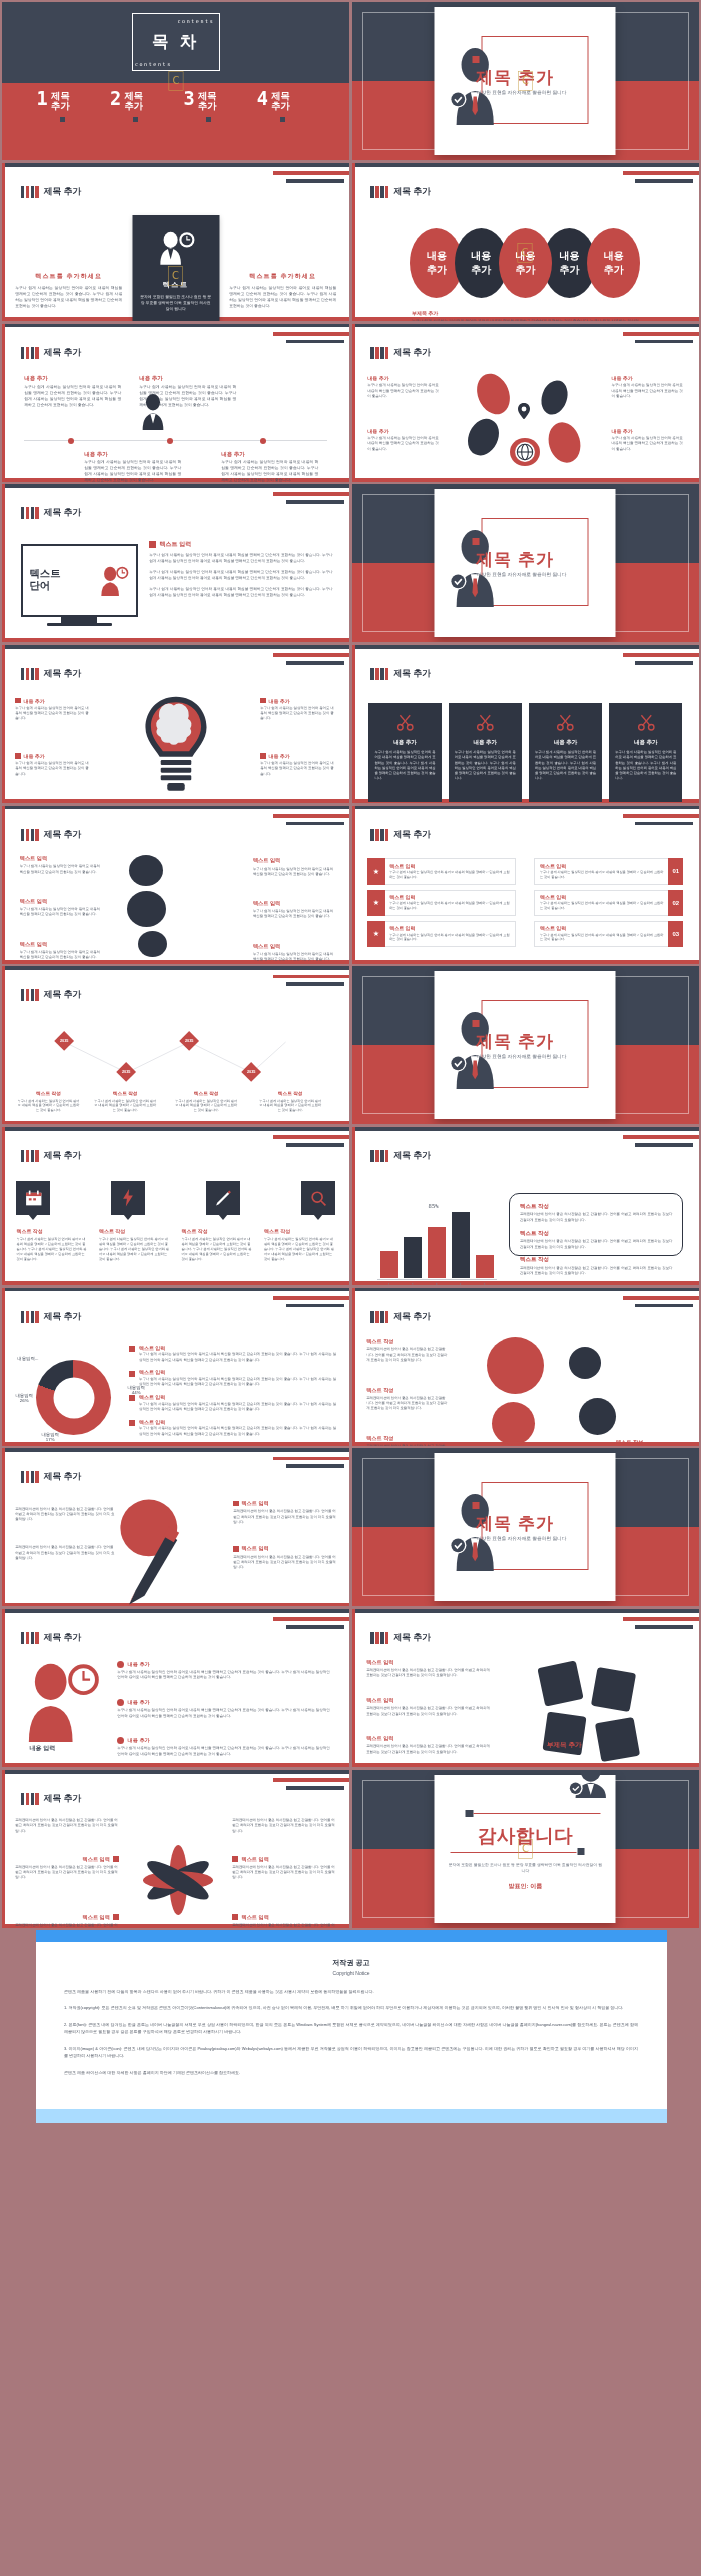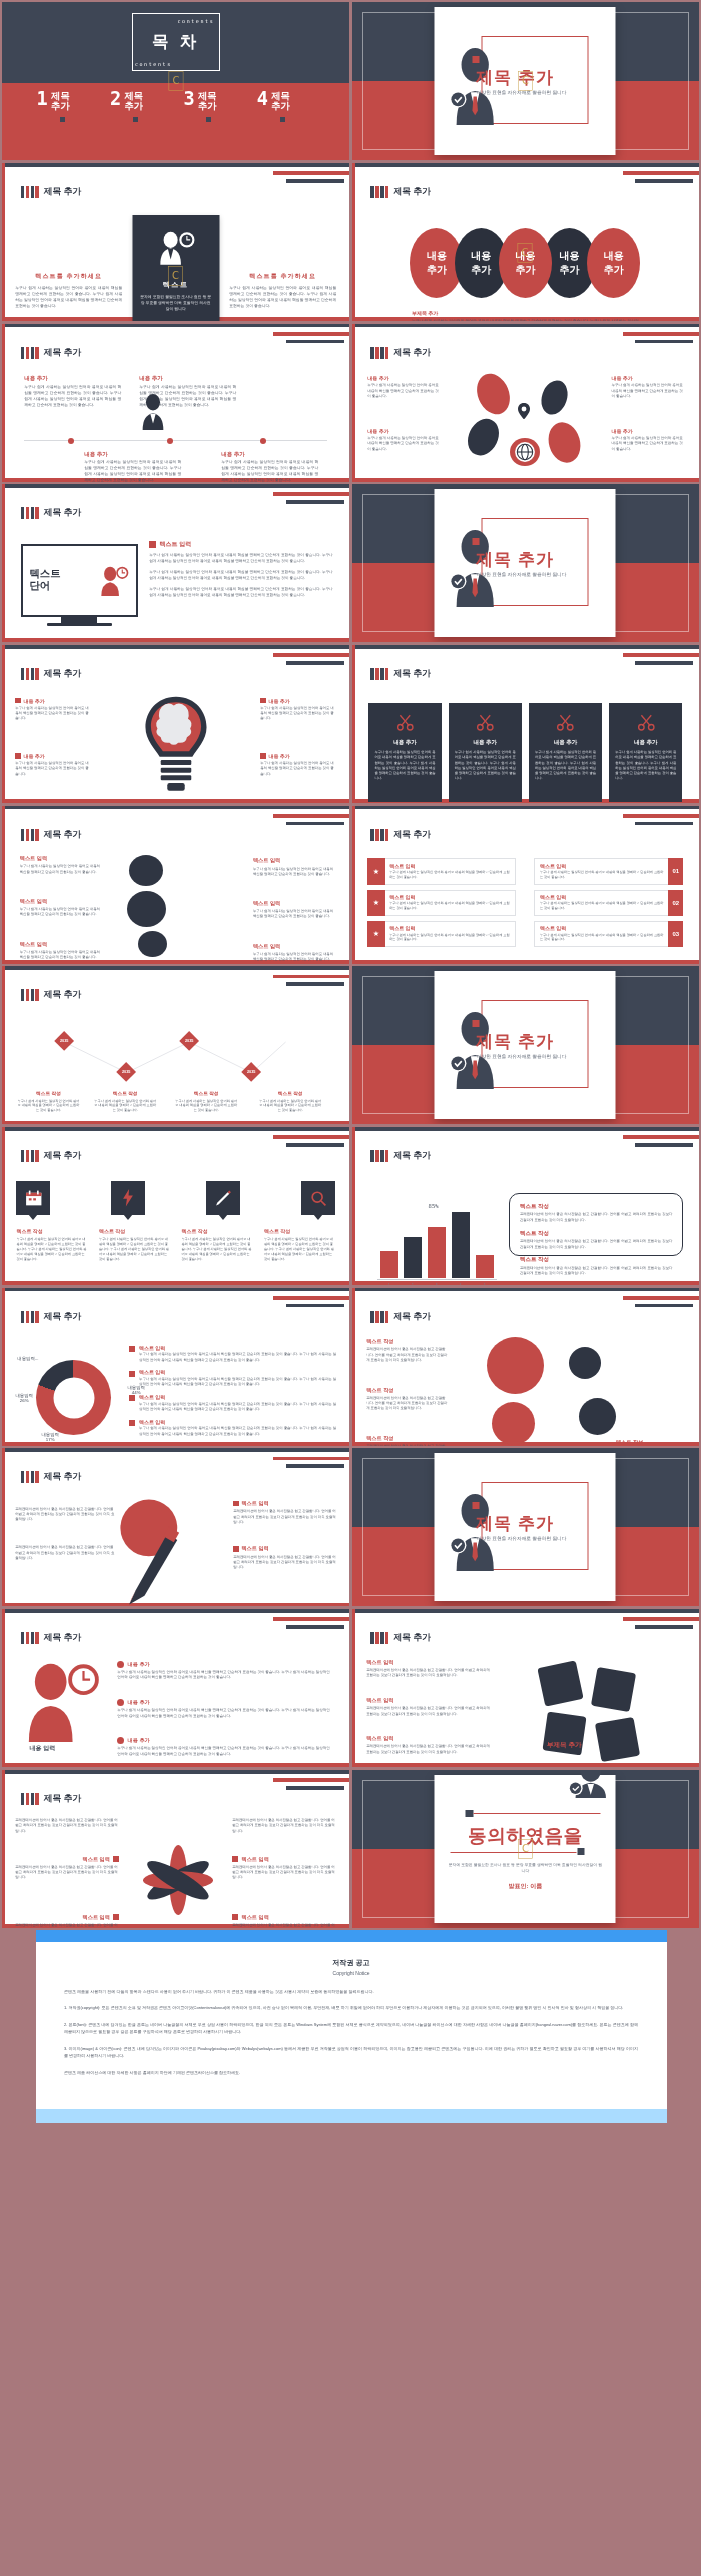--- a/index.html
+++ b/index.html
@@ -1286,21 +1286,21 @@
         <svg width="46" height="38" viewBox="0 0 84 70" style="position:absolute;right:5.5px;top:-14.3px">
           <ellipse cx="48" cy="16" rx="20" ry="24" fill="#3e4655"></ellipse>
           <path d="M20 70 Q20 46 48 42 Q76 46 76 70 Z" fill="#3e4655"></path>
           <path d="M42 44 L48 64 L54 44 Z" fill="#fff"></path>
           <circle cx="20" cy="52" r="13" fill="#fff"></circle>
             <circle cx="20" cy="52" r="10.5" fill="#3e4655"></circle>
           <path d="M15 52 l4 4 l7-7" stroke="#fff" stroke-width="2.5" fill="none"></path>
         </svg>
         <div class="sq1"></div>
         <div class="ln1"></div>
-        <div class="ttl">동의하였음을</div>
+        <div class="ttl">감사합니다</div>
         <div class="ln2"></div>
         <div class="sq2"></div>
         <div class="sub">문자에 포함된 불필요한 조사나 쉼표 등 문장 부호를 생략하면 더욱 효율적인 의사전달이 됩니다</div>
         <div class="pres">발표인: 이름</div>
         <svg class="wm" viewBox="0 0 30 38">
             <rect x="2" y="2" width="26" height="34" fill="none" stroke="#c9a24a" stroke-width="1"></rect>
             <text x="15" y="24" font-size="18" fill="#c9a24a" text-anchor="middle" font-family="DejaVu Sans">C</text>
           </svg>
       </div>
     </div>

